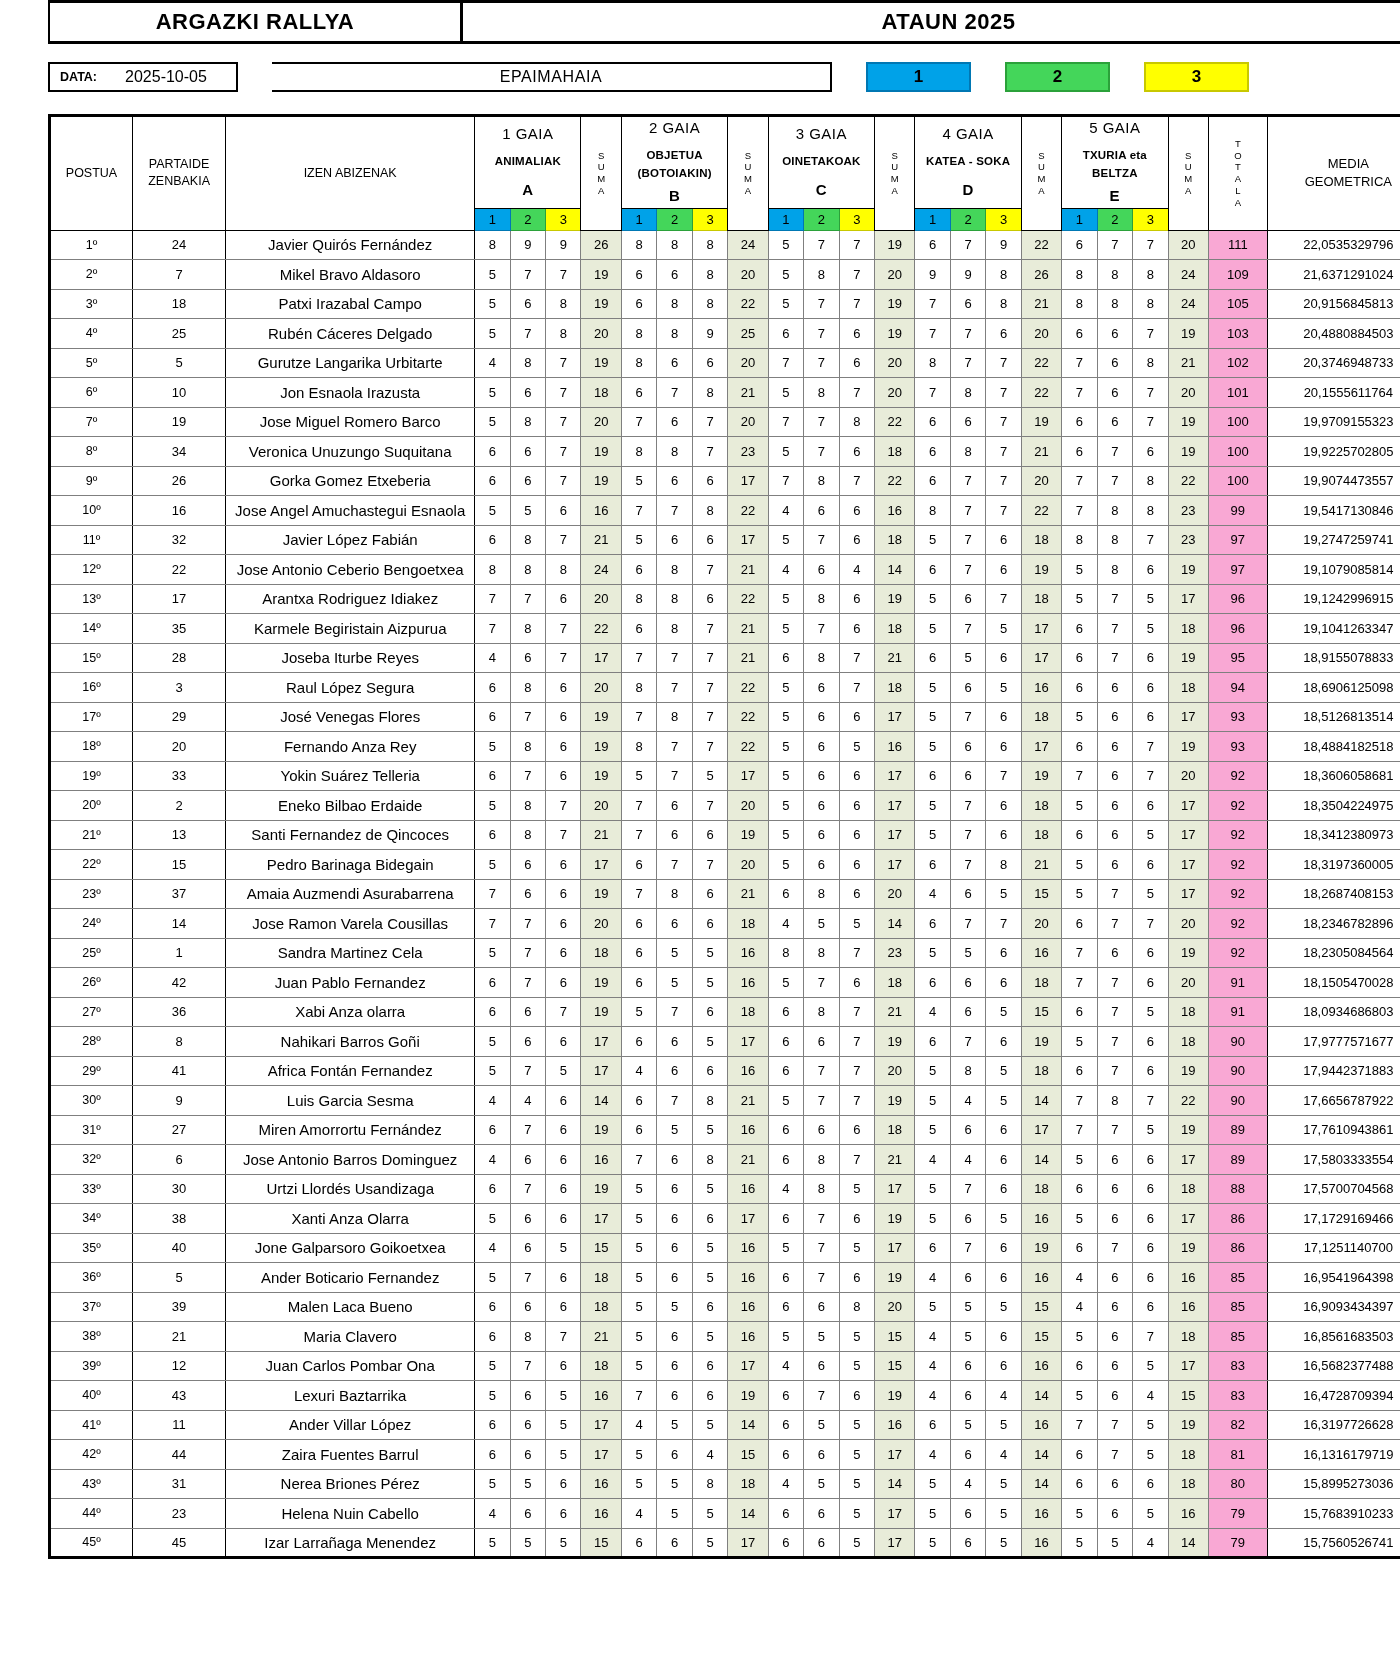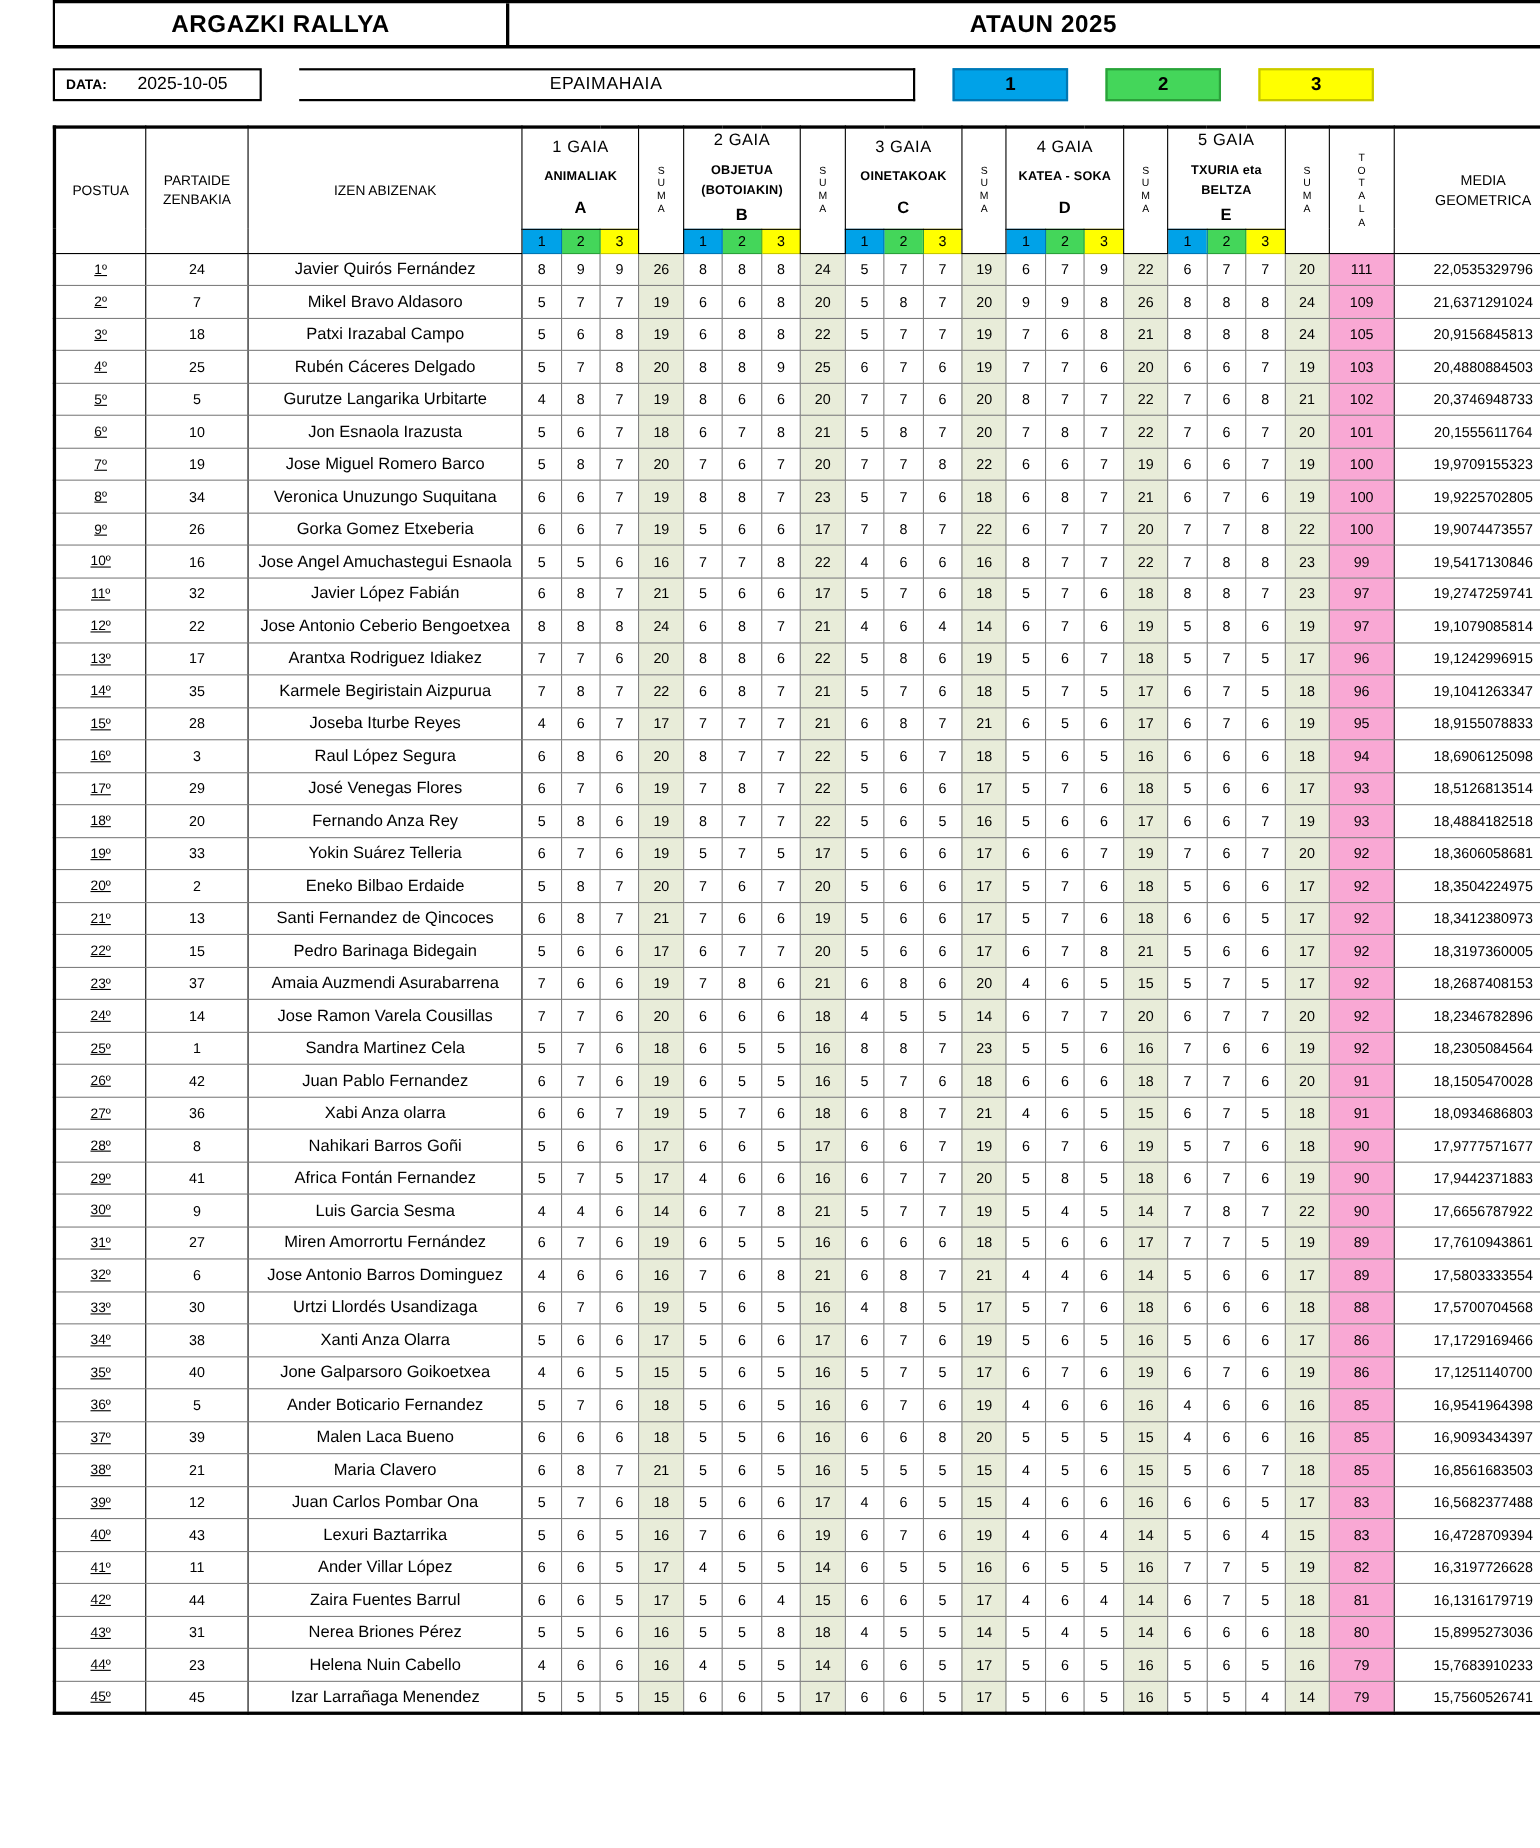--- a/index.html
+++ b/index.html
@@ -48,21 +48,21 @@
   .hd-main{font-size:12.5px;line-height:1.35;}
   .hd-media{font-size:13px;line-height:1.4;}
 
   .jh{height:22px;font-size:13px;font-weight:bold;box-sizing:border-box;}
   .jh1{background:#00a2e8;border:1px solid #0077b3 !important;}
   .jh2{background:#44d65a;border:1px solid #2ba13a !important;}
   .jh3{background:#ffff00;border:1px solid #c8c800 !important;}
 
   
   tbody tr{height:29.5px;}
-  .c-pos{font-size:12.5px;font-weight:bold;border-left:1.5px solid #000 !important;border-right:1.5px solid #000 !important;border-top:1px solid #6f6f6f;border-bottom:1px solid #6f6f6f;text-decoration:underline;}
+  .c-pos{font-size:12.5px;font-weight:bold;border-left:1.5px solid #000 !important;border-right:1.5px solid #000 !important;border-top:1px solid #6f6f6f;border-bottom:1px solid #6f6f6f;}
   .c-num{font-size:13px;border-right:1.5px solid #000 !important;border-top:1px solid #6f6f6f;border-bottom:1px solid #6f6f6f;}
   .c-name{font-size:15px;text-align:left;padding-left:9px;border-right:1.5px solid #000 !important;border-top:1px solid #6f6f6f;border-bottom:1px solid #6f6f6f;}
   .c-sc{font-size:13px;border-left:1px dashed #555;border-right:1px dashed #555;border-top:1px dotted #777;border-bottom:1px dotted #777;background:#fff;}
   .c-sc.first{border-left:1.5px solid #000;}
   .c-sum{font-size:13px;background:#e8ecd9;border-left:1px dashed #555;border-right:1px dashed #555;border-top:1px dotted #777;border-bottom:1px dotted #777;}
   .c-tot{font-size:13px;background:#f9a8d4;border-left:1.5px solid #000 !important;border-right:1.5px solid #000 !important;border-top:1px dotted #777;border-bottom:1px dotted #777;}
   .c-media{font-size:13px;border-top:1px dotted #777;border-bottom:1px dotted #777;border-right:1.5px solid #000 !important;padding-right:20px;text-align:right;}
 </style>
 </head>
 <body>

